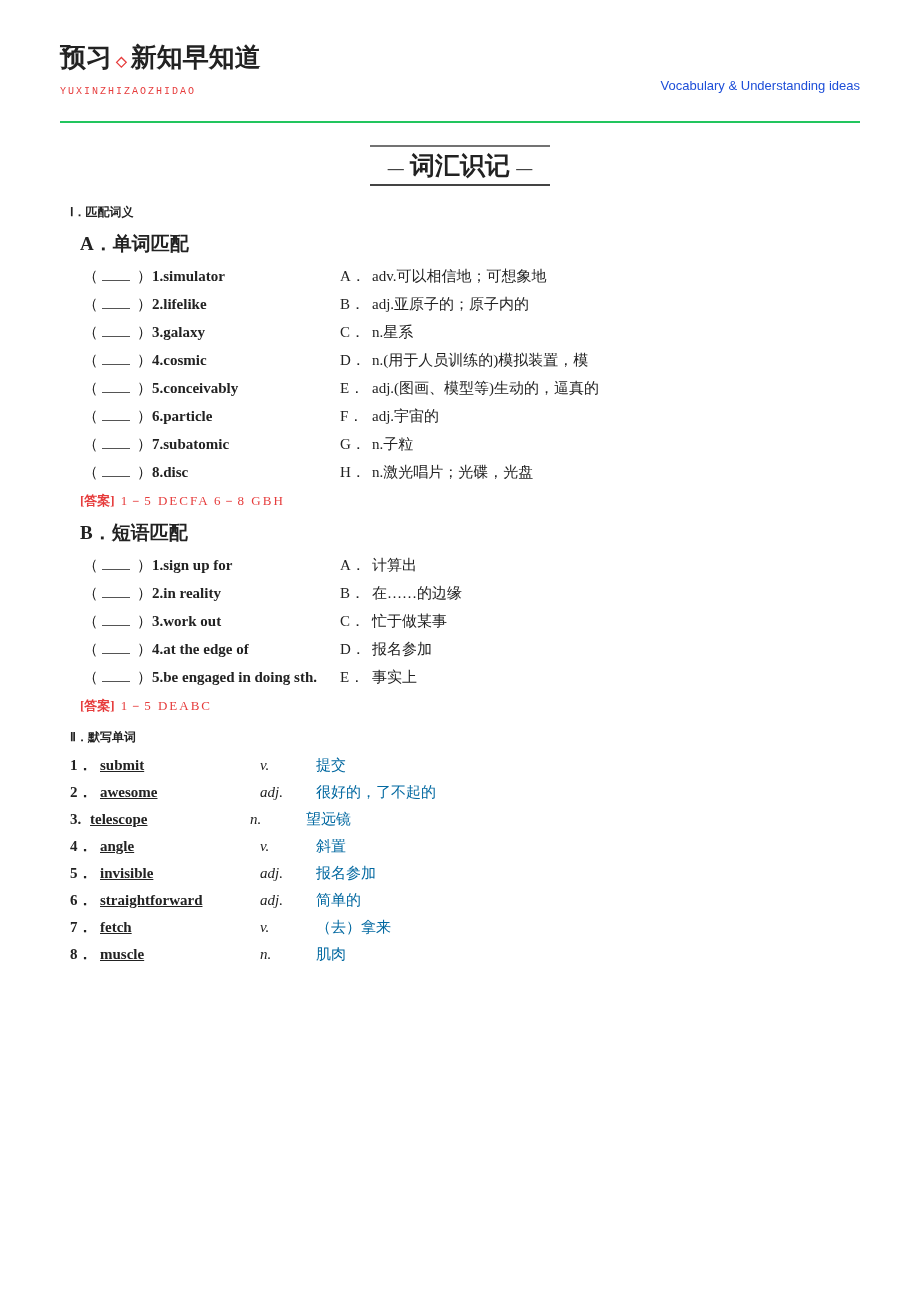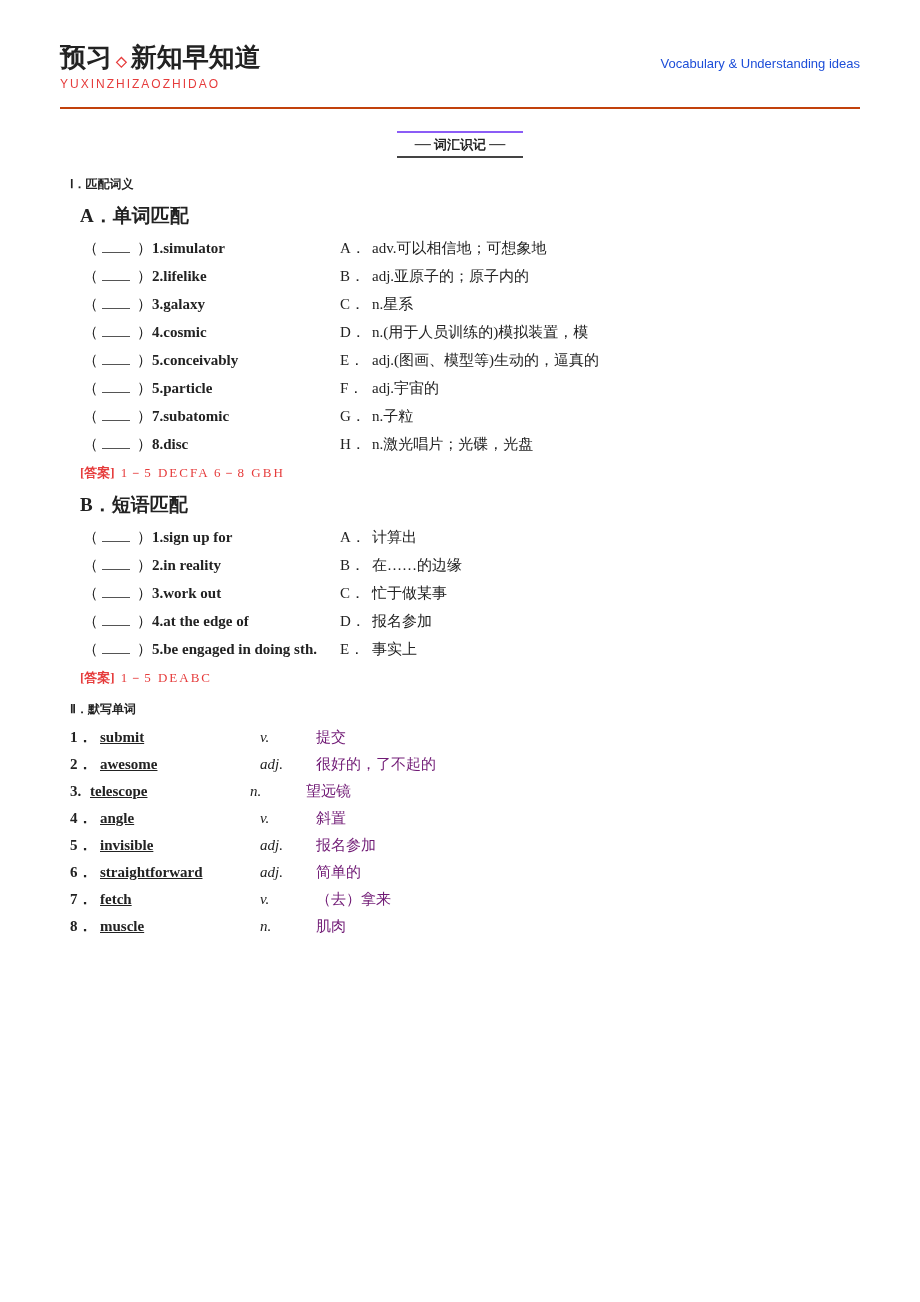--- a/index.html
+++ b/index.html
@@ -13,66 +13,66 @@
       font-family: "SimSun", "宋体", serif;
       font-size: 15px;
       color: #222;
       width: 920px;
       min-height: 1302px;
       padding: 40px 60px;
     }
 
     .header {
       display: flex;
-      align-items: center;
+      align-items: flex-end;
       justify-content: space-between;
       margin-bottom: 6px;
-      border-bottom: 2px solid #c2410c;
-      padding-bottom: 16px;
+      border-bottom: 2px solid #22c55e;
+      padding-bottom: 24px;
     }
 
     .header-left {
       display: flex;
       flex-direction: column;
     }
 
     .header-title {
       font-size: 26px;
       font-weight: bold;
       color: #222;
       font-family: "SimHei", "黑体", sans-serif;
     }
 
     .header-subtitle {
-      font-size: 12px;
+      font-size: 10px;
       color: #e63c3c;
       letter-spacing: 2px;
-      margin-top: 2px;
-      font-family: Liberation Sans, sans-serif;
+      margin-top: 11px;
+      font-family: Liberation Mono, monospace;
     }
 
     .header-right {
       font-size: 13px;
       color: #1d4ed8;
       font-family: Arial, sans-serif;
       padding-bottom: 4px;
     }
 
     .section-title-box {
       text-align: center;
       margin: 22px 0 18px 0;
     }
 
     .section-title {
       display: inline-block;
-      font-size: 13px;
+      font-size: 25px;
       font-weight: bold;
       color: #222;
       border-bottom: 2px solid #444;
-      border-top: 2px solid #8b5cf6;
+      border-top: 2px solid #737373;
       padding: 2px 18px;
       font-family: "KaiTi", "楷体", serif;
       position: relative;
     }
 
     .section-title::before,
     .section-title::after {
       content: '—';
       font-size: 16px;
       color: #444;
@@ -185,21 +185,21 @@
     }
 
     .dict-pos {
       font-style: italic;
       font-family: "Times New Roman", serif;
       margin-right: 16px;
       min-width: 40px;
     }
 
     .dict-meaning {
-      color: #701a75;
+      color: #0369a1;
     }
   </style>
 </head>
 <body>
 
 <div class="header">
   <div class="header-left">
     <div class="header-title">
       <span>预习</span><span style="color:#e63c3c; font-size:14px; margin:0 4px;">◇</span><span>新知早知道</span>
     </div>
@@ -282,21 +282,21 @@
       <span class="match-letter">E．</span>
       <span class="match-desc"><span class="italic">adj.</span>(图画、模型等)生动的，逼真的</span>
     </div>
   </div>
 
   <div class="match-row">
     <div class="match-left">
       <span class="paren-left">（</span>
       <span class="blank-box"></span>
       <span class="paren-left">）</span>
-      <span class="match-num italic">5.particle</span>
+      <span class="match-num italic">6.particle</span>
     </div>
     <div class="match-right">
       <span class="match-letter">F．</span>
       <span class="match-desc"><span class="italic">adj.</span>宇宙的</span>
     </div>
   </div>
 
   <div class="match-row">
     <div class="match-left">
       <span class="paren-left">（</span>

